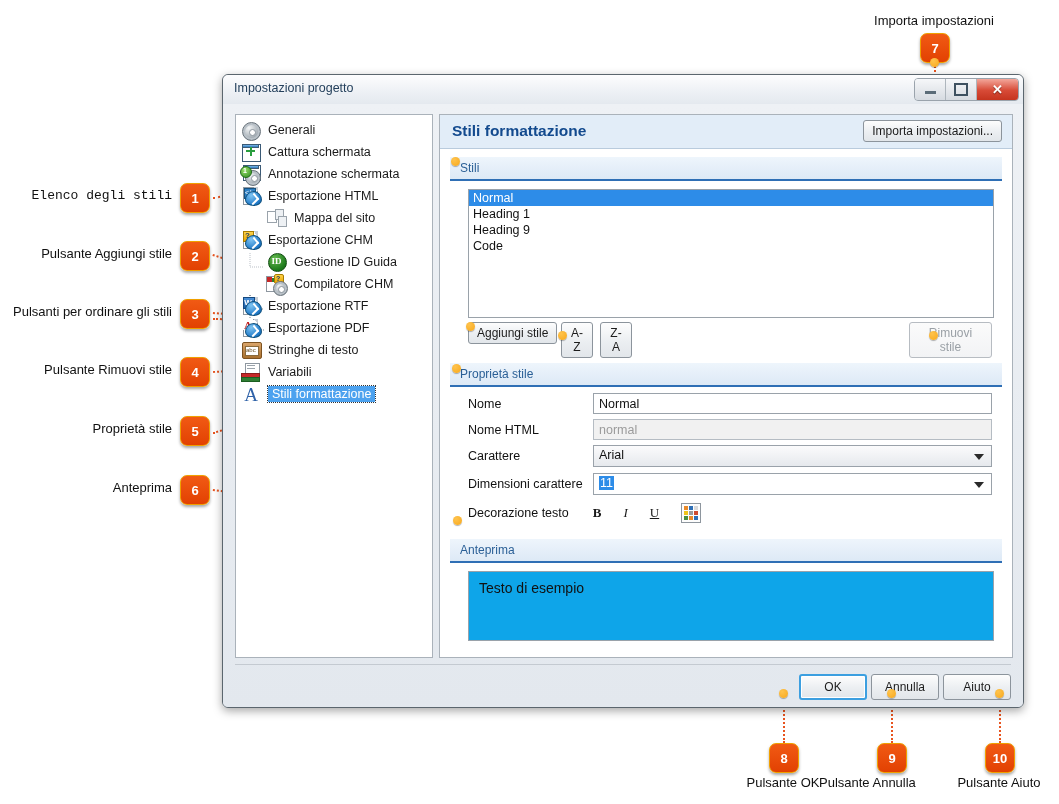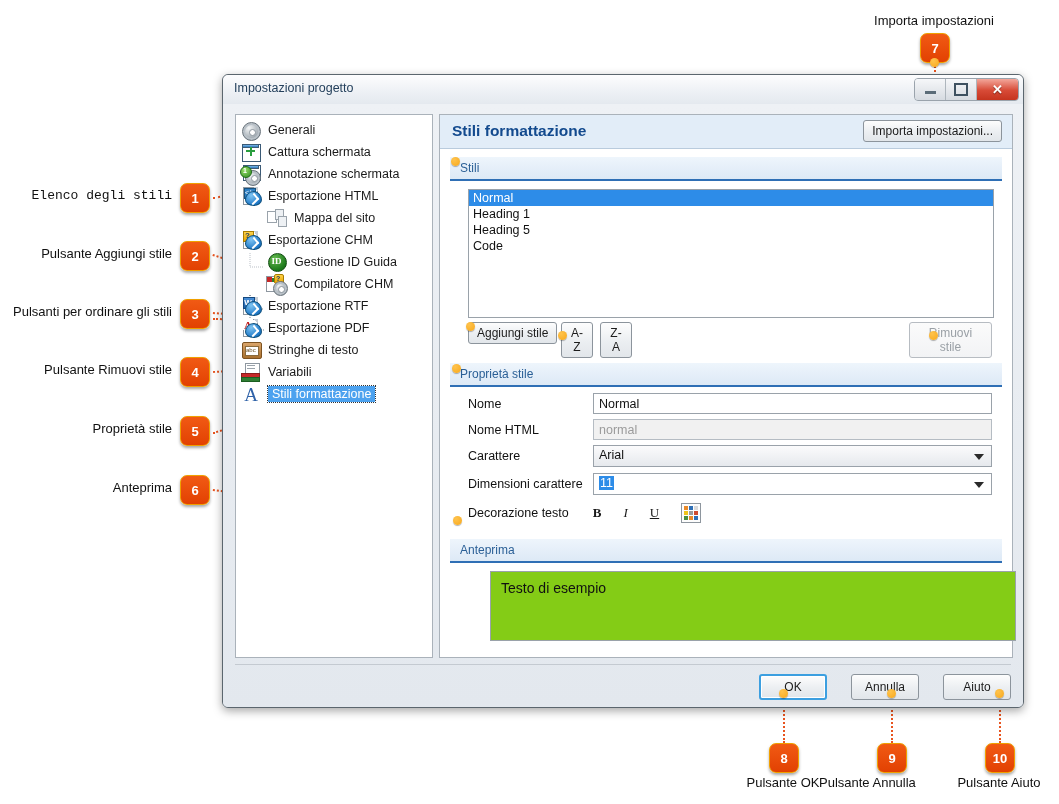--- a/index.html
+++ b/index.html
@@ -122,25 +122,25 @@
   .fsel.white{background:#fff;}
   .arrow{position:absolute;right:7px;top:8px;width:0;height:0;
      border-left:5px solid transparent;border-right:5px solid transparent;border-top:6px solid #2a2a2a;}
   .hl{background:#2d8ce8;color:#fff;padding:0 1px;}
 
   .decobtn{font-size:13px;color:#1a1a1a;margin-right:22px;}
   .palette{display:inline-grid;grid-template-columns:repeat(3,4px);grid-template-rows:repeat(3,4px);
      gap:1px;padding:2px;background:#fdfdfd;border:1px solid #8e969e;vertical-align:middle;}
   .palette i{display:block;width:4px;height:4px;}
 
-  .preview-box{position:absolute;border:1px solid #9aa2aa;background:#84cc16;margin-left:22px;}
+  .preview-box{position:absolute;border:1px solid #9aa2aa;background:#0ea5e9;}
   .preview-text{font-size:14px;color:#111;padding:8px 10px;}
 
   .footsep{position:absolute;left:12px;right:12px;top:560px;border-top:1px solid #c4cad1;}
-  .foot{position:absolute;right:12px;top:570px;display:flex;gap:24px;}
+  .foot{position:absolute;right:12px;top:570px;display:flex;gap:4px;}
   .foot .btn{width:68px;text-align:center;padding:4px 0;}
 </style>
 </head>
 <body>
 
 <div class="leader" style="left:213px;top:197px;width:247px;transform:rotate(-9.5deg);"></div>
 <div class="leader" style="left:213px;top:254px;width:258px;transform:rotate(17.5deg);"></div>
 <div class="leader" style="left:213px;top:312px;width:262px;transform:rotate(4.2deg);"></div>
 <div class="leader" style="left:213px;top:318px;width:712px;transform:rotate(1.0deg);"></div>
 <div class="leader" style="left:213px;top:371px;width:750px;transform:rotate(-3.5deg);"></div>
@@ -341,21 +341,21 @@
         <button class="btn import-btn">Importa impostazioni...</button>
       </div>
 
       <div class="seclabel" style="top:42px;">
         <span>Stili</span>
       </div>
 
       <div class="listbox" style="left:28px;top:74px;width:524px;height:127px;">
         <div class="litem sel">Normal</div>
         <div class="litem">Heading 1</div>
-        <div class="litem">Heading 5</div>
+        <div class="litem">Heading 9</div>
         <div class="litem">Code</div>
       </div>
 
       <button class="btn" style="position:absolute;left:28px;top:207px;">Aggiungi stile</button>
       <button class="btn" style="position:absolute;left:121px;top:207px;width:32px;text-align:center;">A-Z</button>
       <button class="btn" style="position:absolute;left:160px;top:207px;width:32px;text-align:center;">Z-A</button>
       <button class="btn disabled" style="position:absolute;left:469px;top:207px;width:83px;text-align:center;">Rimuovi stile</button>
 
       <div class="seclabel" style="top:248px;">
         <span>Proprietà stile</span>

